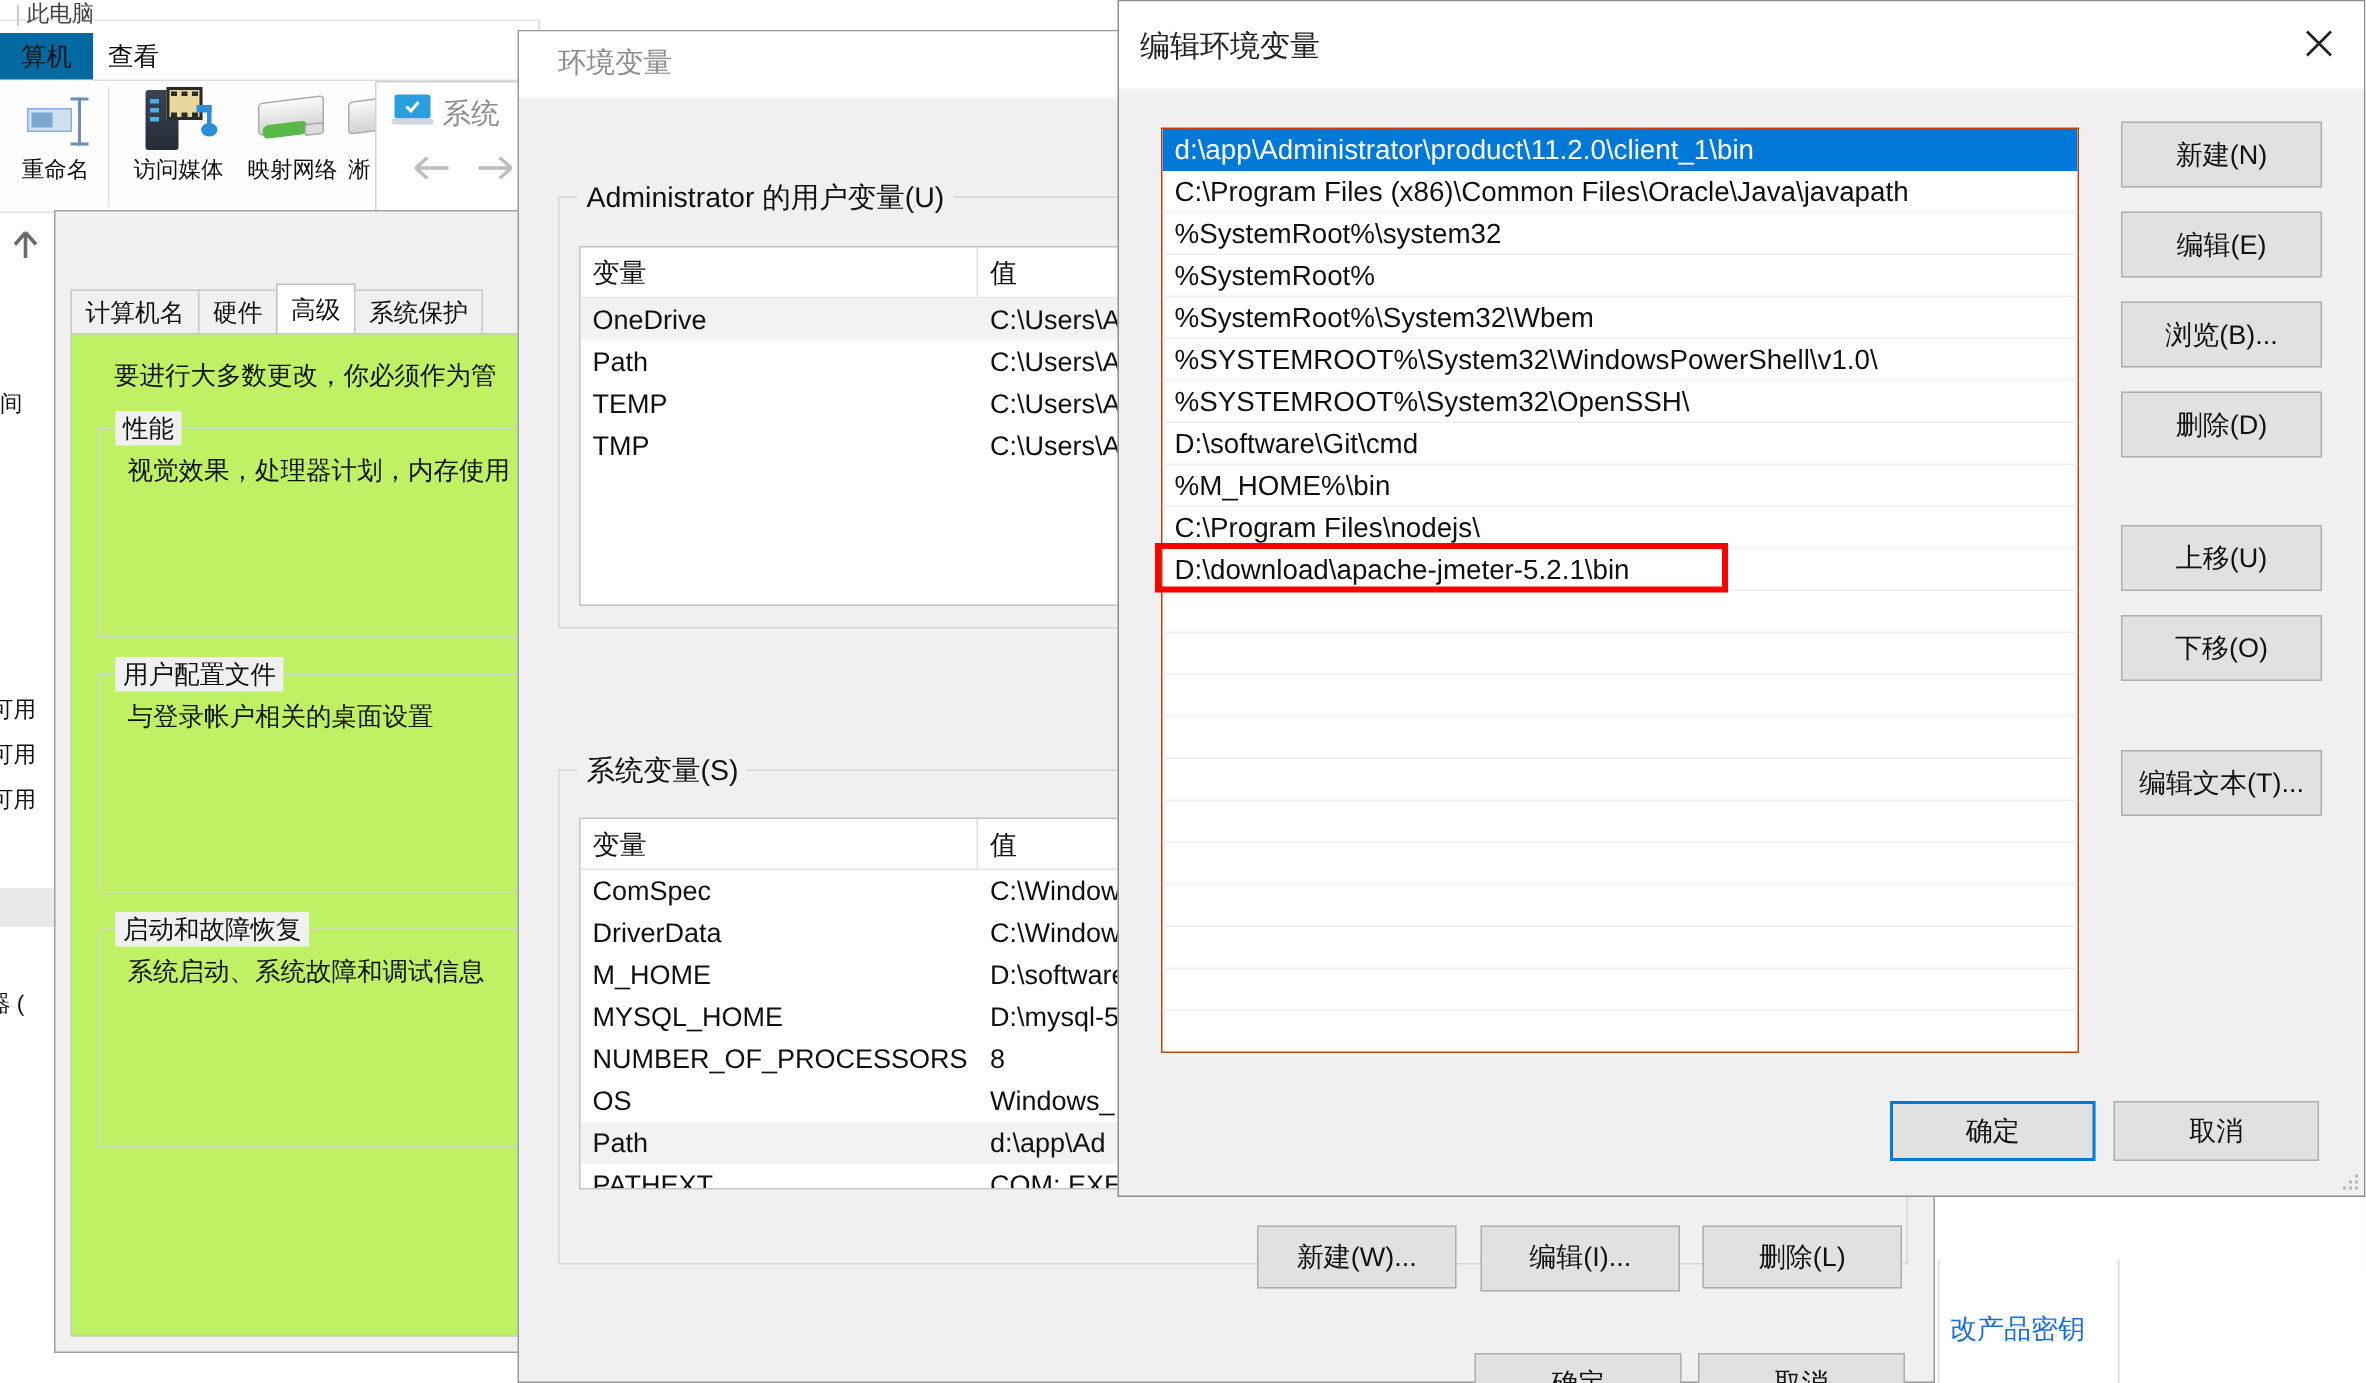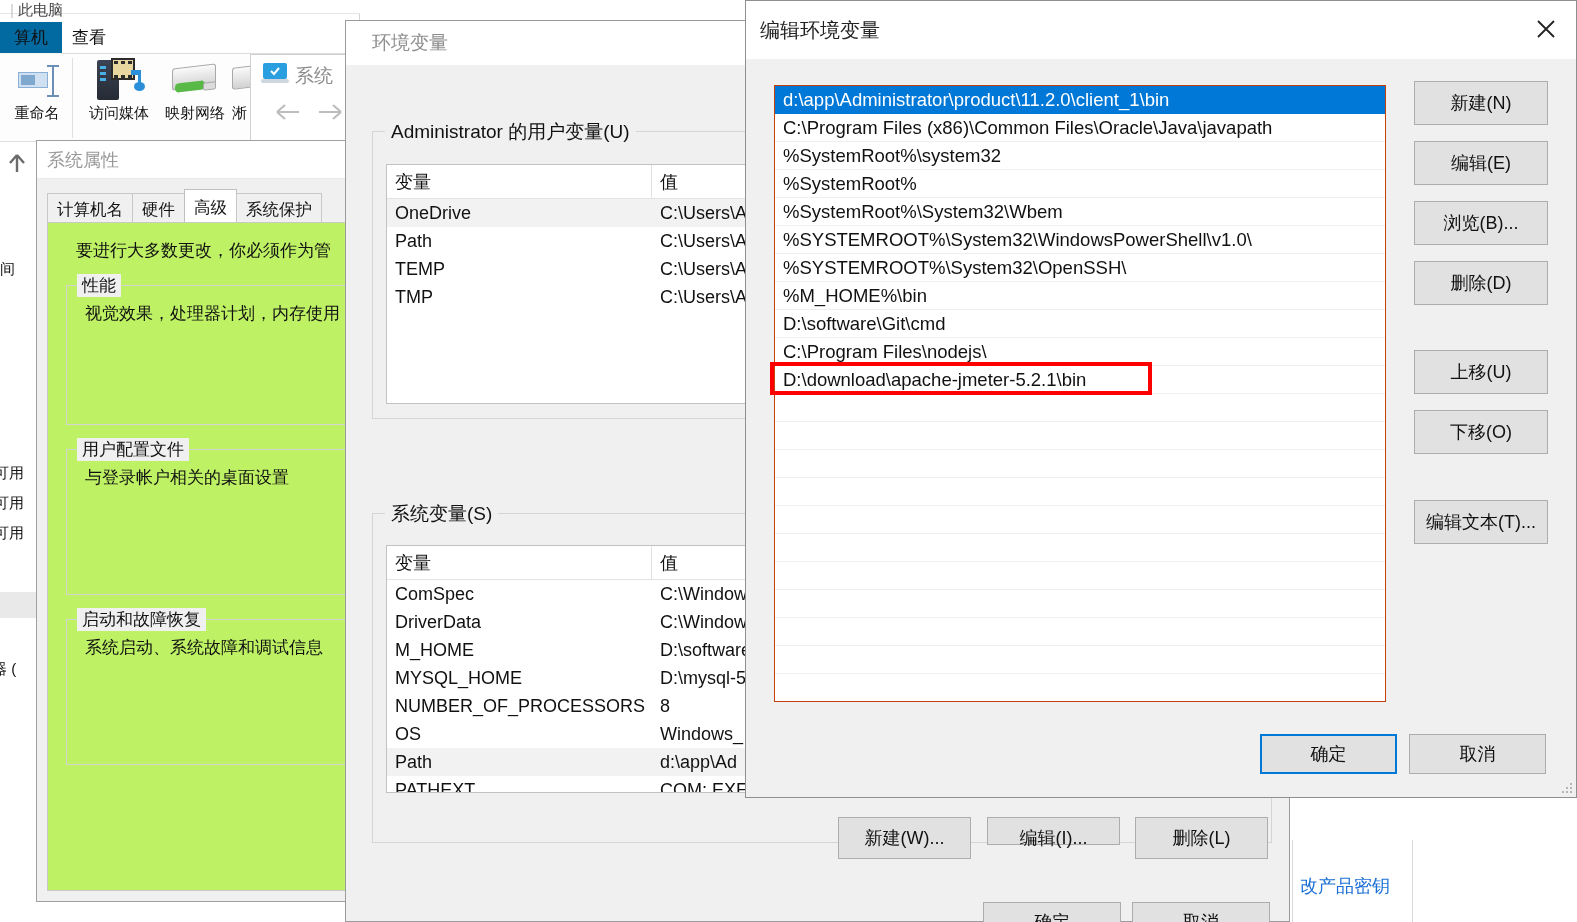--- a/index.html
+++ b/index.html
@@ -276,21 +276,20 @@
         </svg>
     </div>
     <div style="position:absolute; left:62px; top:44px;">
       <svg width="34" height="26" viewBox="0 0 34 26">
           <path d="M6 13 L28 13 M28 13 L20 6 M28 13 L20 20" stroke="#bdbdbd" stroke-width="2.2" fill="none"></path>
         </svg>
     </div>
   </div>
 
   <div class="sysprop">
-    <div class="sp-title">系统属性</div>
 
     <div class="sp-tabs">
       <span class="sp-tab">计算机名</span><span class="sp-tab">硬件</span><span class="sp-tab active">高级</span><span class="sp-tab">系统保护</span>
     </div>
 
     <div class="sp-page">
       <div class="sp-note">要进行大多数更改，你必须作为管</div>
 
       <div class="grp" style="left:18px; top:62px; width:560px; height:140px;">
         <div class="grp-title">性能</div>
@@ -374,21 +373,21 @@
         <div class="td c1">Path</div>
         <div class="td c2">d:\app\Ad</div>
       </div>
       <div class="tr">
         <div class="td c1">PATHEXT</div>
         <div class="td c2">COM; EXE</div>
       </div>
     </div>
 
     <div class="btn" style="position:absolute; left:492px; top:796px; width:133px; height:42px; line-height:40px;">新建(W)...</div>
-    <div class="btn" style="position:absolute; left:641px; top:796px; width:133px; height:28px; line-height:40px;">编辑(I)...</div>
+    <div class="btn" style="position:absolute; left:641px; top:796px; width:133px; height:44px; line-height:40px;">编辑(I)...</div>
     <div class="btn" style="position:absolute; left:789px; top:796px; width:133px; height:42px; line-height:40px;">删除(L)</div>
 
     <div class="btn" style="position:absolute; left:637px; top:881px; width:138px; height:41px; line-height:39px;">确定</div>
     <div class="btn" style="position:absolute; left:786px; top:881px; width:138px; height:41px; line-height:39px;">取消</div>
   </div>
 
   <div style="position:absolute; left:1300px; top:874px; font-size:18px; color:#1a6fd4; white-space:nowrap;">改产品密钥</div>
   <div style="position:absolute; left:1292px; top:840px; width:1px; height:82px; background:#d9d9d9;"></div>
   <div style="position:absolute; left:1412px; top:840px; width:1px; height:82px; background:#d9d9d9;"></div>
 
@@ -403,22 +402,22 @@
     </div>
 
     <div class="ee-list">
       <div class="ee-row sel">d:\app\Administrator\product\11.2.0\client_1\bin</div>
       <div class="ee-row">C:\Program Files (x86)\Common Files\Oracle\Java\javapath</div>
       <div class="ee-row">%SystemRoot%\system32</div>
       <div class="ee-row">%SystemRoot%</div>
       <div class="ee-row">%SystemRoot%\System32\Wbem</div>
       <div class="ee-row">%SYSTEMROOT%\System32\WindowsPowerShell\v1.0\</div>
       <div class="ee-row">%SYSTEMROOT%\System32\OpenSSH\</div>
+      <div class="ee-row">D:\software\Git\cmd</div>
       <div class="ee-row">%M_HOME%\bin</div>
-      <div class="ee-row">D:\software\Git\cmd</div>
       <div class="ee-row">C:\Program Files\nodejs\</div>
       <div class="ee-row">D:\download\apache-jmeter-5.2.1\bin</div>
       <div class="ee-row"></div>
       <div class="ee-row"></div>
       <div class="ee-row"></div>
       <div class="ee-row"></div>
       <div class="ee-row"></div>
       <div class="ee-row"></div>
       <div class="ee-row"></div>
       <div class="ee-row"></div>

